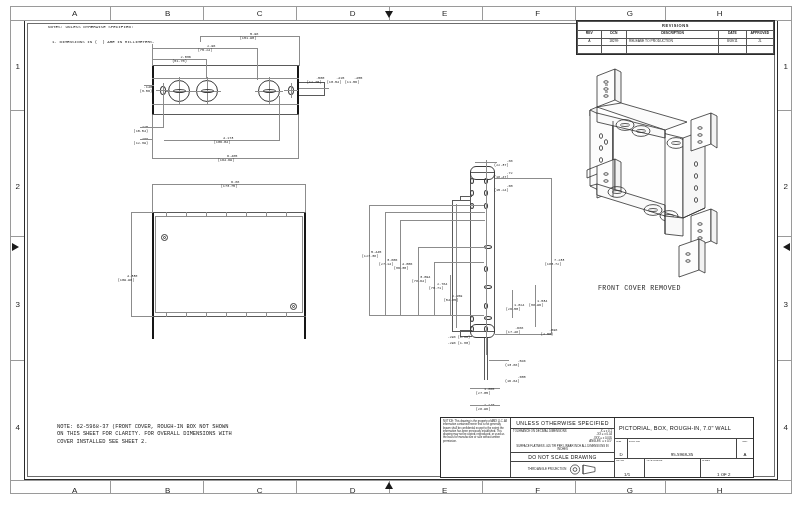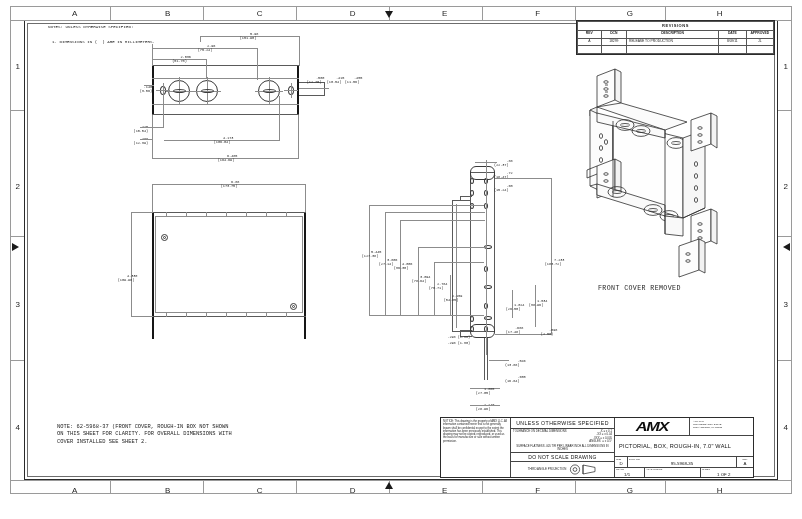--- a/index.html
+++ b/index.html
@@ -535,28 +535,20 @@
         <svg width="28" height="11" viewBox="0 0 28 11">
           <circle cx="6" cy="5.5" r="4.6" fill="none" stroke="#222" stroke-width="0.7"></circle>
           <circle cx="6" cy="5.5" r="1.9" fill="none" stroke="#222" stroke-width="0.7"></circle>
           <path d="M14,1 L26,3.4 L26,7.6 L14,10 Z" fill="none" stroke="#222" stroke-width="0.7"></path>
           <path d="M14,1 L14,10" stroke="#222" stroke-width="0.7"></path>
         </svg>
       </div>
     </div>
 
     <div class="tb-right">
-      <div class="tb-logorow">
-        <div class="tb-logo">
-          <span class="amx-logo">AMX</span>
-        </div>
-        <div class="tb-addr" style="white-space:pre;">AMX LLC
-3000 RESEARCH DRIVE
-RICHARDSON, TX 75082</div>
-      </div>
 
       <div class="tb-title">PICTORIAL, BOX, ROUGH-IN, 7.0" WALL</div>
 
       <div class="tb-numrow">
         <div class="tb-cell" style="width:13px;">
           <span class="tb-cap">SIZE</span>
           <span class="tb-val ctr">D</span>
         </div>
         <div class="tb-cell" style="flex:1;">
           <span class="tb-cap">DWG. NO.</span>

